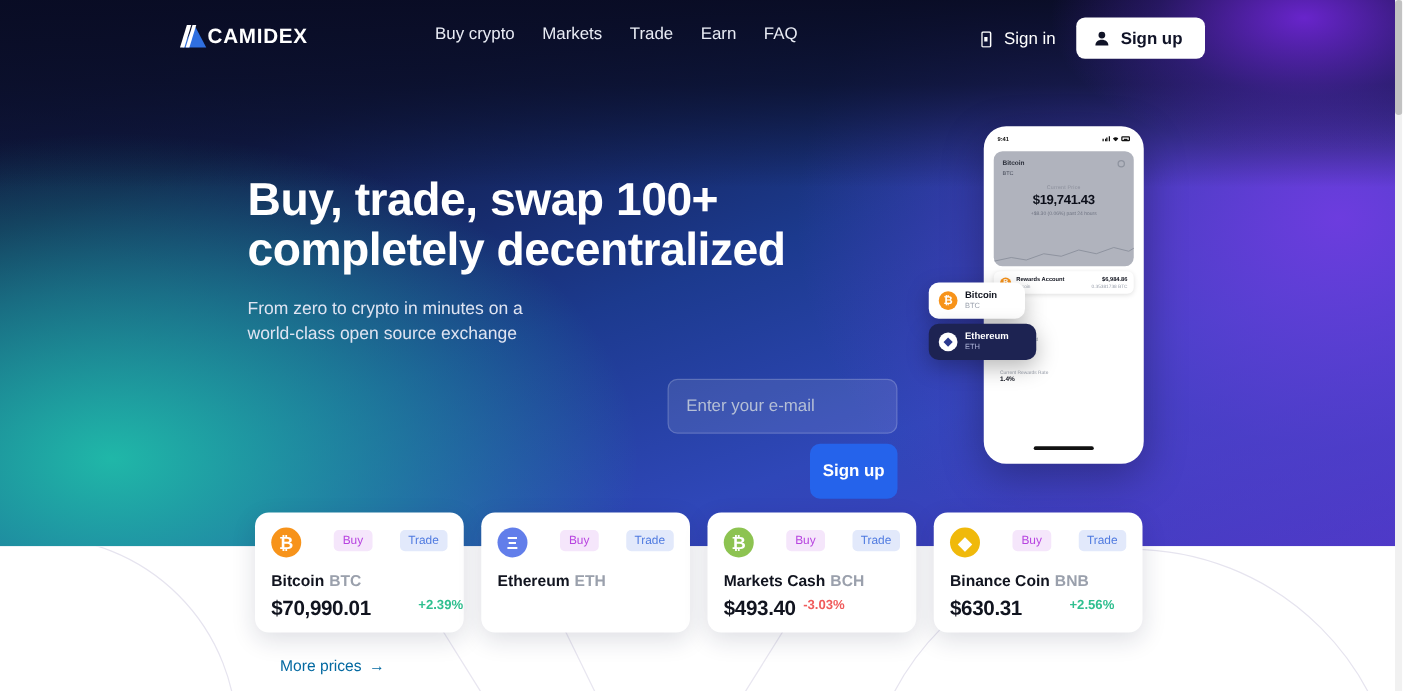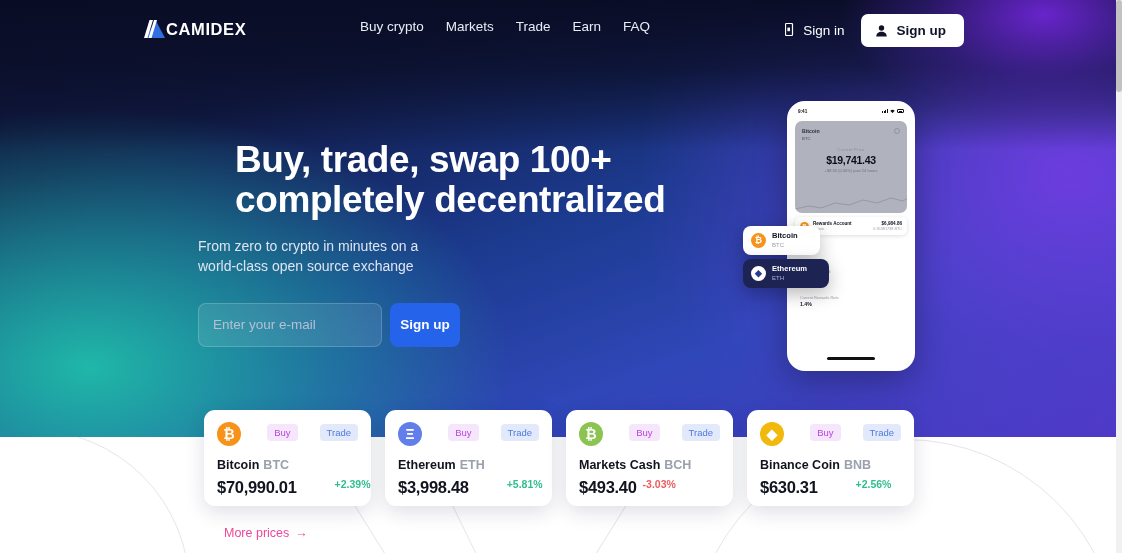--- a/index.html
+++ b/index.html
@@ -88,21 +88,21 @@
     position: absolute; left: 142px; top: 17px;
     display: flex; align-items: center; 
   }
   .logo-mark {
     width: 24px; height: 24px; position: relative;
   }
   .logo-text {
     color: #ffffff; font-size: 16.5px; font-weight: 700; letter-spacing: 0.6px;
   }
   .nav {
-    position: absolute; left: 360px; top: 14px;
+    position: absolute; left: 348px; top: 14px;
     display: flex; align-items: center; gap: 22px;
   }
   .nav-link {
     color: #e9ecf5; font-size: 13.5px; text-decoration: none;
     padding: 5px 0; white-space: nowrap; cursor: pointer;
   }
   .rewards-pill {
     margin-left: 4px;
     background: #0f2b33;
     color: #3ddba6;
@@ -110,21 +110,21 @@
     border-radius: 6px;
     padding: 7px 13px;
     white-space: nowrap;
     cursor: pointer;
   }
   .auth {
     position: absolute; right: 152px; top: 14px;
     display: flex; align-items: center; gap: 16px;
   }
   .signin {
-    display: flex; align-items: flex-start; gap: 6px;
+    display: flex; align-items: flex-end; gap: 6px;
     color: #ffffff; font-size: 13.5px; cursor: pointer;
   }
   .signin-icon {
     width: 12px; height: 13px; display: inline-block;
   }
   .signup-btn {
     display: flex; align-items: center; gap: 9px;
     background: #ffffff; color: #101327;
     font-size: 13.5px; font-weight: 600;
     border-radius: 7px; border: none;
@@ -139,32 +139,31 @@
     position: absolute; left: 198px; top: 140px;
     z-index: 12; width: 520px;
   }
   .hero-title {
     color: #ffffff;
     font-size: 37px;
     line-height: 1.08;
     font-weight: 700;
     letter-spacing: -0.4px;
     white-space: pre-line;
-    margin-left: 37px;
   }
   .hero-sub {
     margin-top: 16px;
     color: #dfe4f2;
     font-size: 14px;
     line-height: 1.45;
     white-space: pre-line;
   }
   .signup-form {
     margin-top: 26px;
-    display: flex; align-items: flex-end; gap: 8px;
+    display: flex; align-items: flex-end; gap: 8px; flex-direction: column;
   }
   .email-input {
     width: 184px; height: 44px;
     background: rgba(255,255,255,0.10);
     border: 1px solid rgba(255,255,255,0.18);
     border-radius: 8px;
     padding: 0 14px;
     color: #ffffff;
     font-size: 13.5px;
     font-family: "Liberation Sans", sans-serif;
@@ -305,21 +304,21 @@
   .pcard-name { margin-top: 12px; font-size: 12.5px; color:#11141f; font-weight:700; }
   .pcard-name em { font-style:normal; color:#9aa0ac; font-weight:700; margin-left:4px; }
   .pcard-bottom { margin-top: 6px; display:flex; align-items:baseline; gap:6px; }
   .pcard-price { font-size: 16.5px; color:#11141f; font-weight:700; letter-spacing:-0.3px; }
   .pcard-chg { font-size: 10.5px; font-weight:600; position:relative; top:-5px; }
   .chg-up { color:#2fbf8f;margin-left:32px; }
   .chg-down { color:#f05b5b; }
 
   .more-prices {
     position:absolute; left: 224px; top: 526px;
-    font-size: 12.5px; color:#ec4899;
+    font-size: 12.5px; color:#0369a1;
     display:flex; align-items:flex-end; gap:6px;
     z-index: 32; cursor:pointer;
   }
 </style>
 </head>
 <body>
 
 <div id="page">
 
   <div class="hero-bg"></div>
@@ -491,24 +490,20 @@
           <span class="glyph">Ξ</span>
         </span>
         <span class="tags">
           <span class="tag tag-buy">Buy</span>
           <span class="tag tag-trade">Trade</span>
         </span>
       </div>
       <div class="pcard-name">
         <span>Ethereum</span><em>ETH</em>
       </div>
-      <div class="pcard-bottom">
-        <span class="pcard-price">$3,998.48</span>
-        <span class="pcard-chg chg-up">+5.81%</span>
-      </div>
     </div>
 
     <div class="pcard">
       <div class="pcard-top">
         <span class="coin-icon" style="background:#8dc351">
           <span class="glyph">₿</span>
         </span>
         <span class="tags">
           <span class="tag tag-buy">Buy</span>
           <span class="tag tag-trade">Trade</span>

